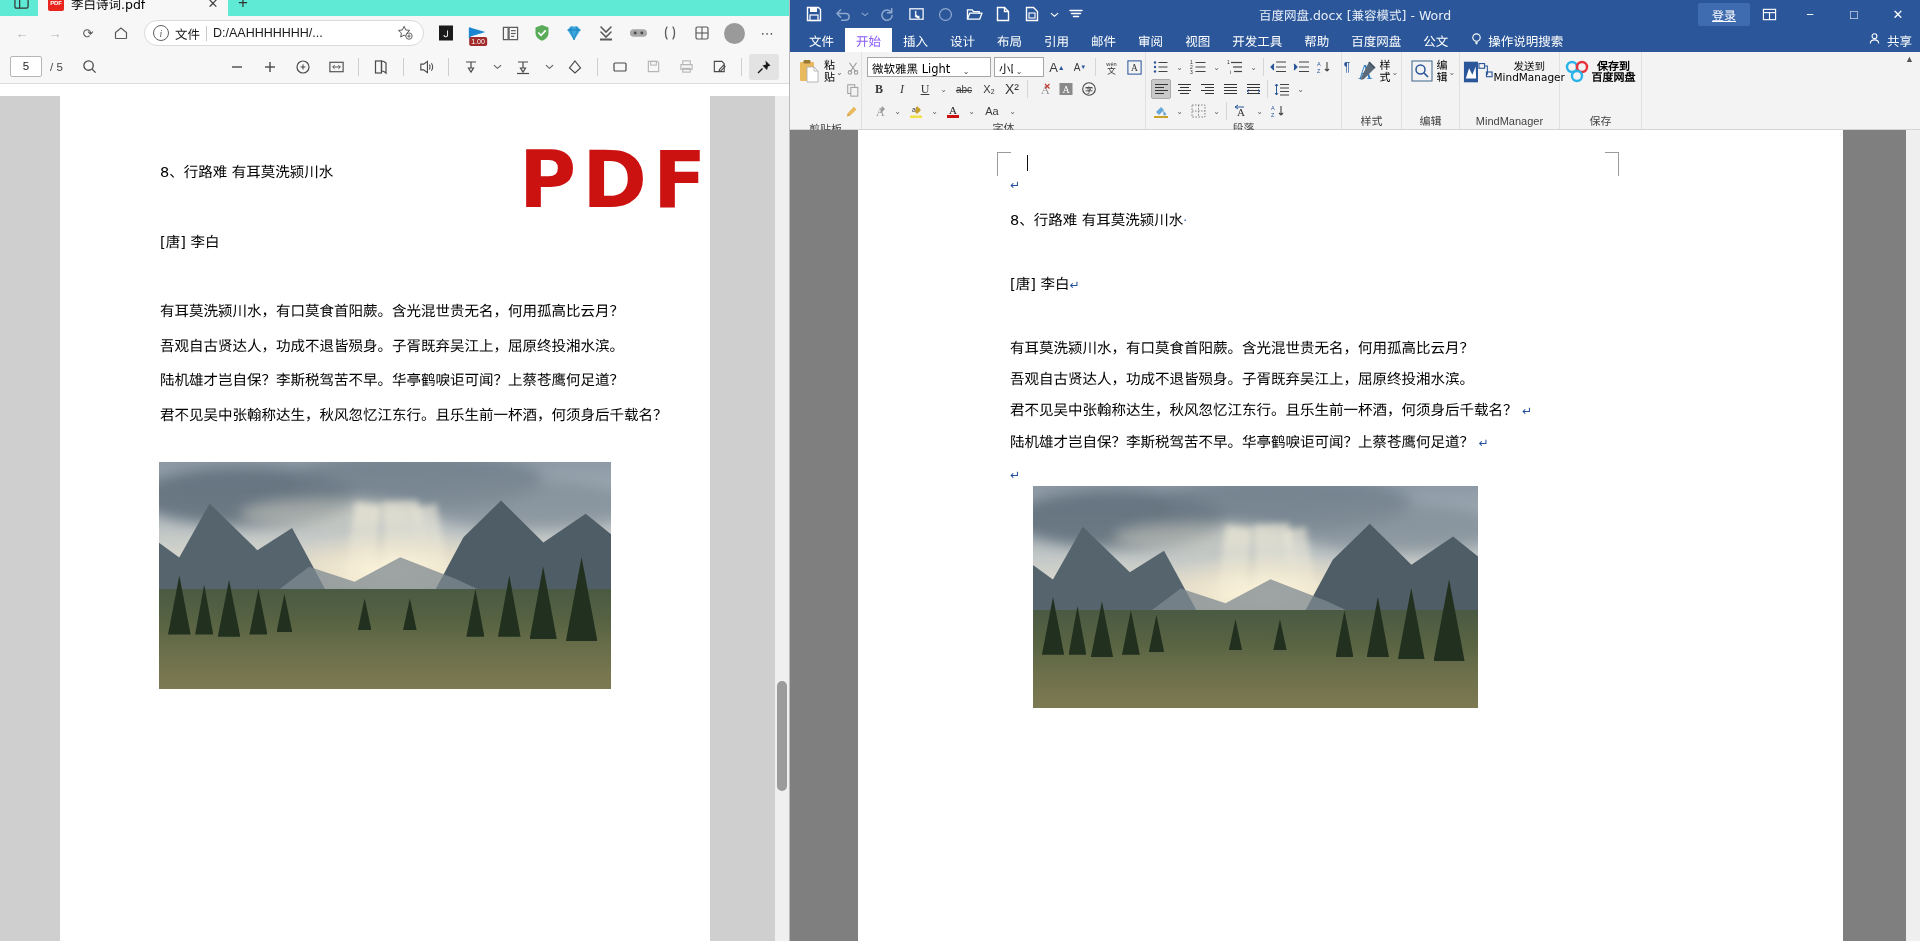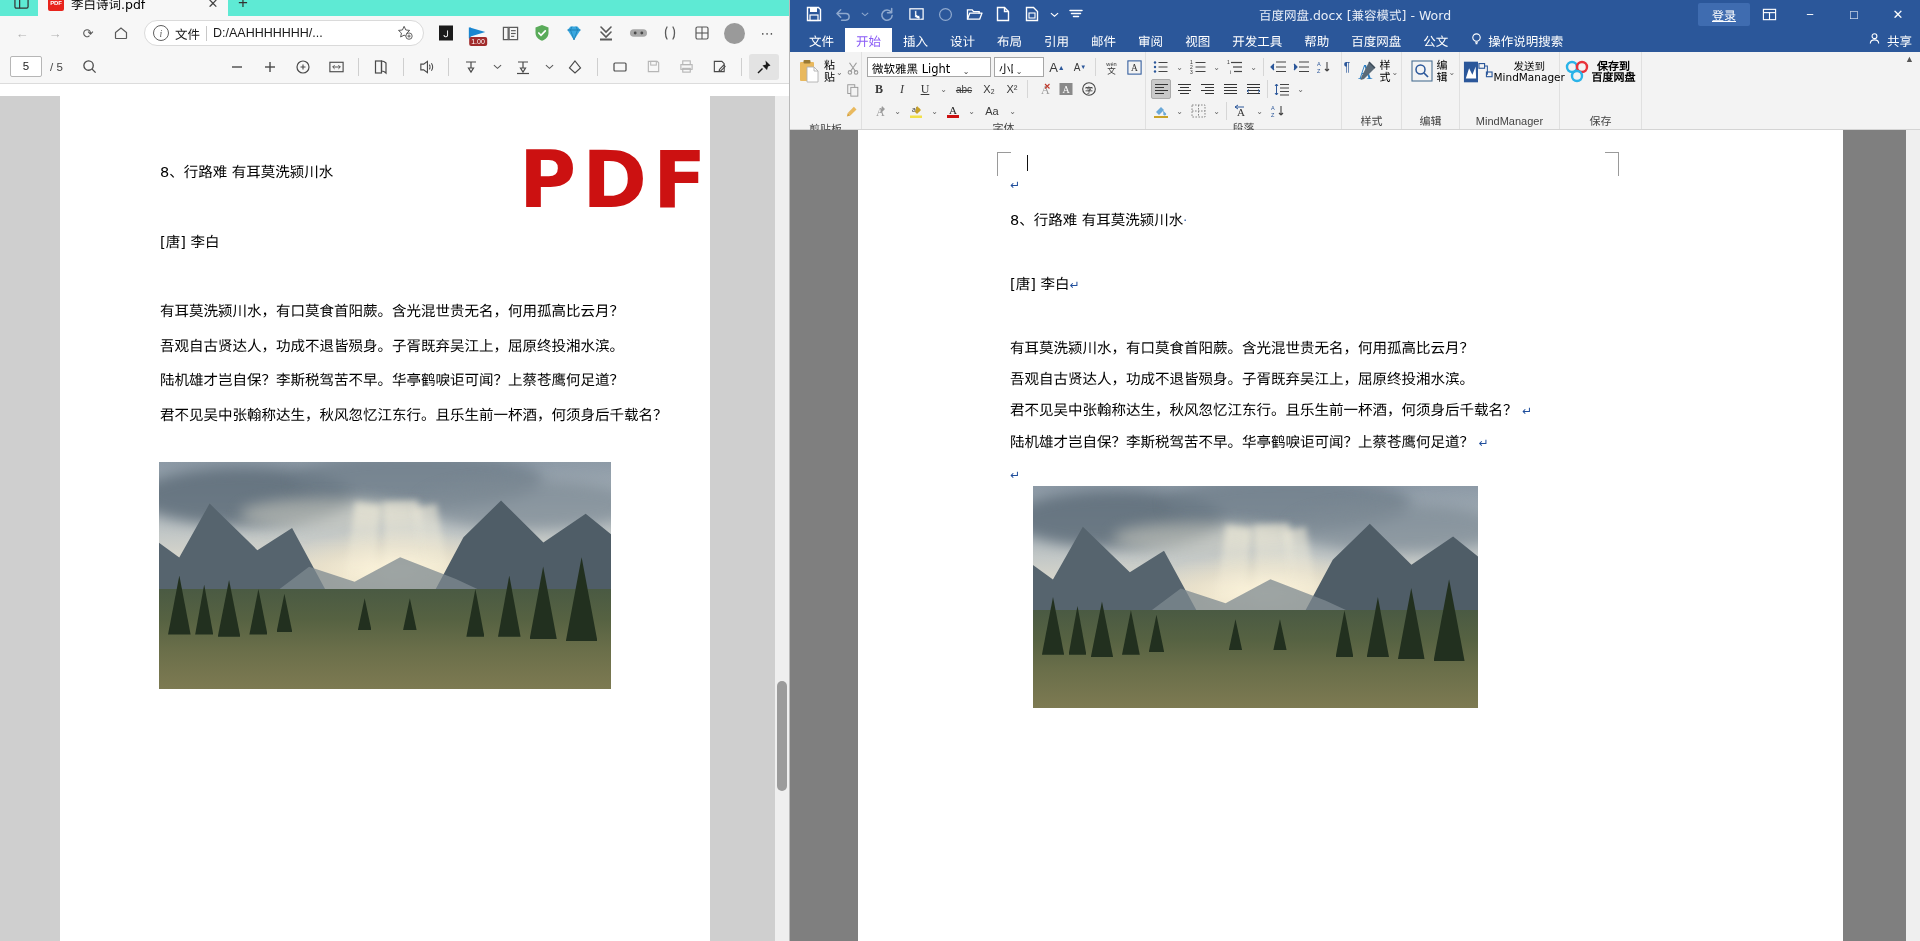--- a/index.html
+++ b/index.html
@@ -609,21 +609,21 @@
                 </svg>
             </span>
           </div>
           <div class="fontrow" style="padding-left:2px;">
             <span class="minibtn" style="font-weight:bold;font-family:'Liberation Serif',serif;">B</span>
             <span class="minibtn" style="font-style:italic;font-family:'Liberation Serif',serif;">I</span>
             <span class="minibtn" style="text-decoration:underline;font-family:'Liberation Serif',serif;">U</span>
             <span class="carat-s">⌄</span>
             <span class="minibtn" style="text-decoration:line-through;font-size:10px;width:24px;">abc</span>
             <span class="minibtn" style="font-size:11px;">X₂</span>
-            <span class="minibtn" style="font-size:11px;text-align:center;">X²</span>
+            <span class="minibtn" style="font-size:14px;text-align:center;">X²</span>
             <span style="width:1px;height:18px;background:#d6d6d6;margin:0 2px;"></span>
             <span class="minibtn">
               <svg width="16" height="16" viewBox="0 0 16 16">
                   <text x="6" y="13" font-size="12" fill="#999" font-family="Liberation Serif,serif">A</text>
                   <path d="M10 3 14.5 7.5M14.5 3 10 7.5" stroke="#c0392b" stroke-width="1.1"></path>
                 </svg>
             </span>
             <span class="minibtn">
               <svg width="16" height="16" viewBox="0 0 16 16">
                   <rect x="1.5" y="2" width="13" height="12" fill="#8a8a8a"></rect>

